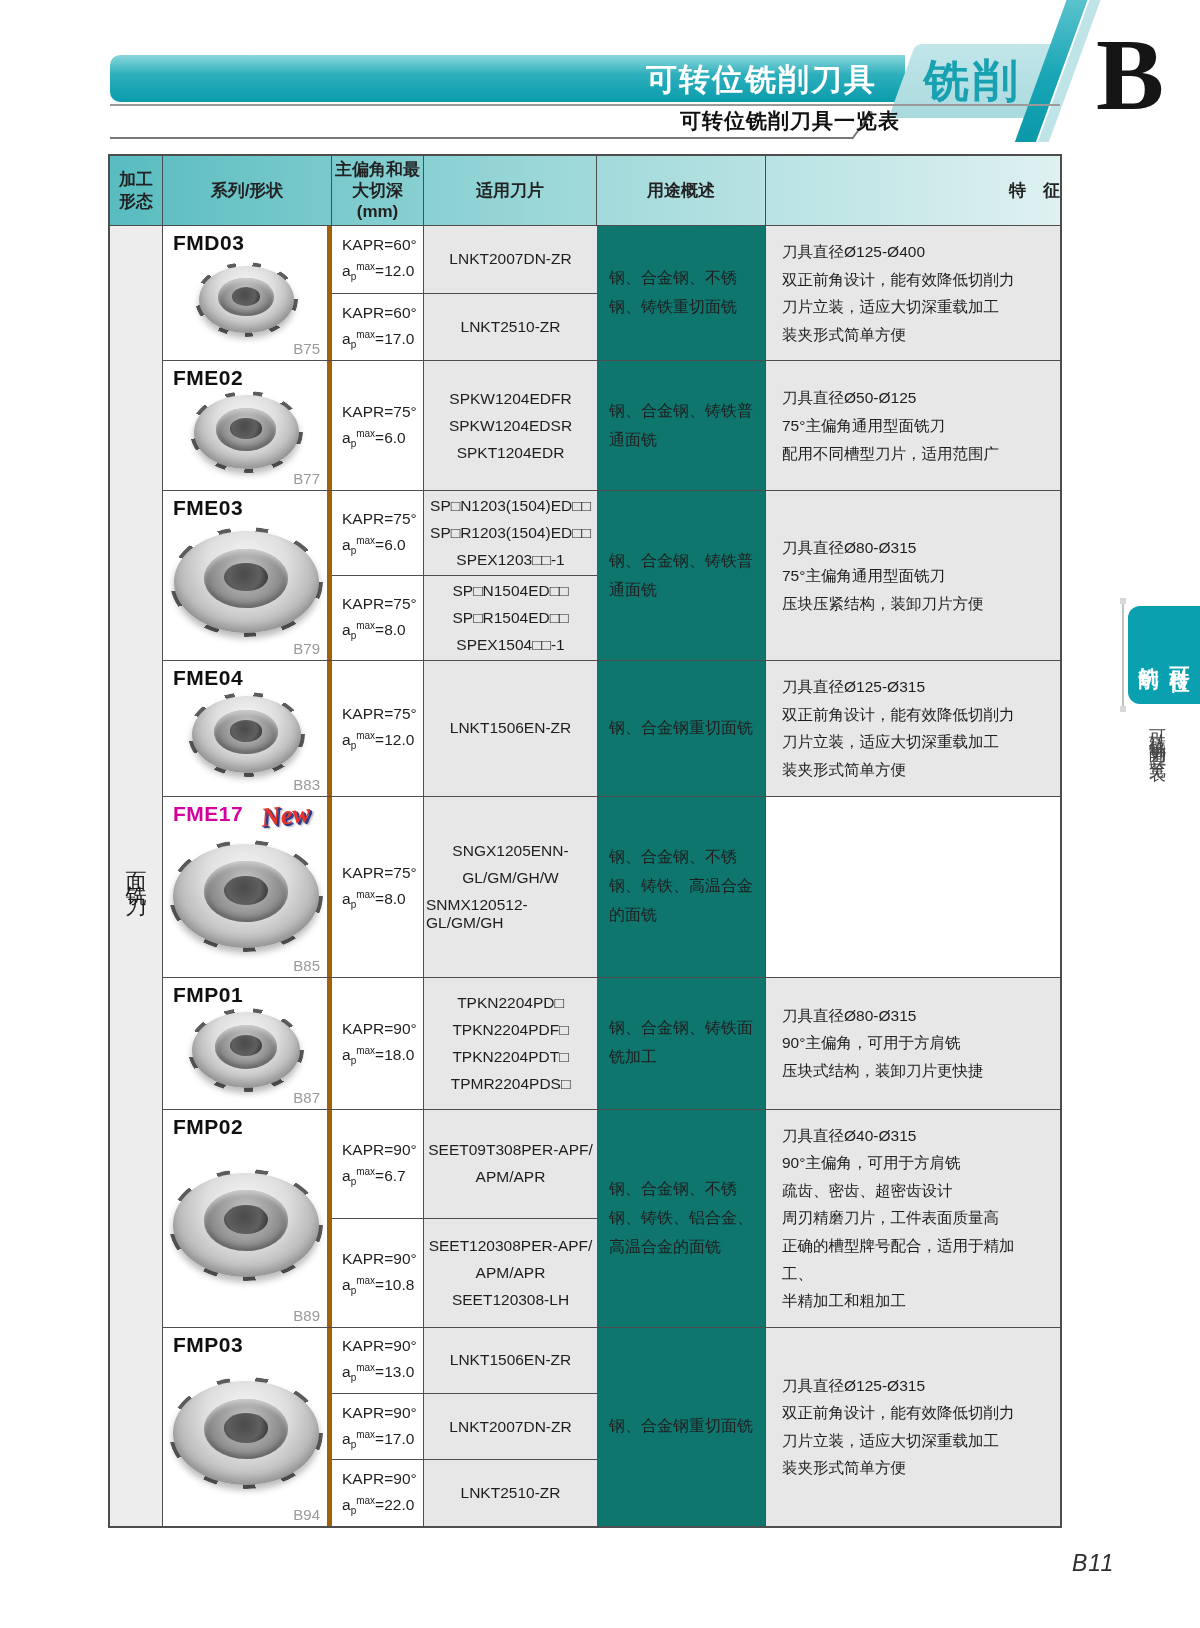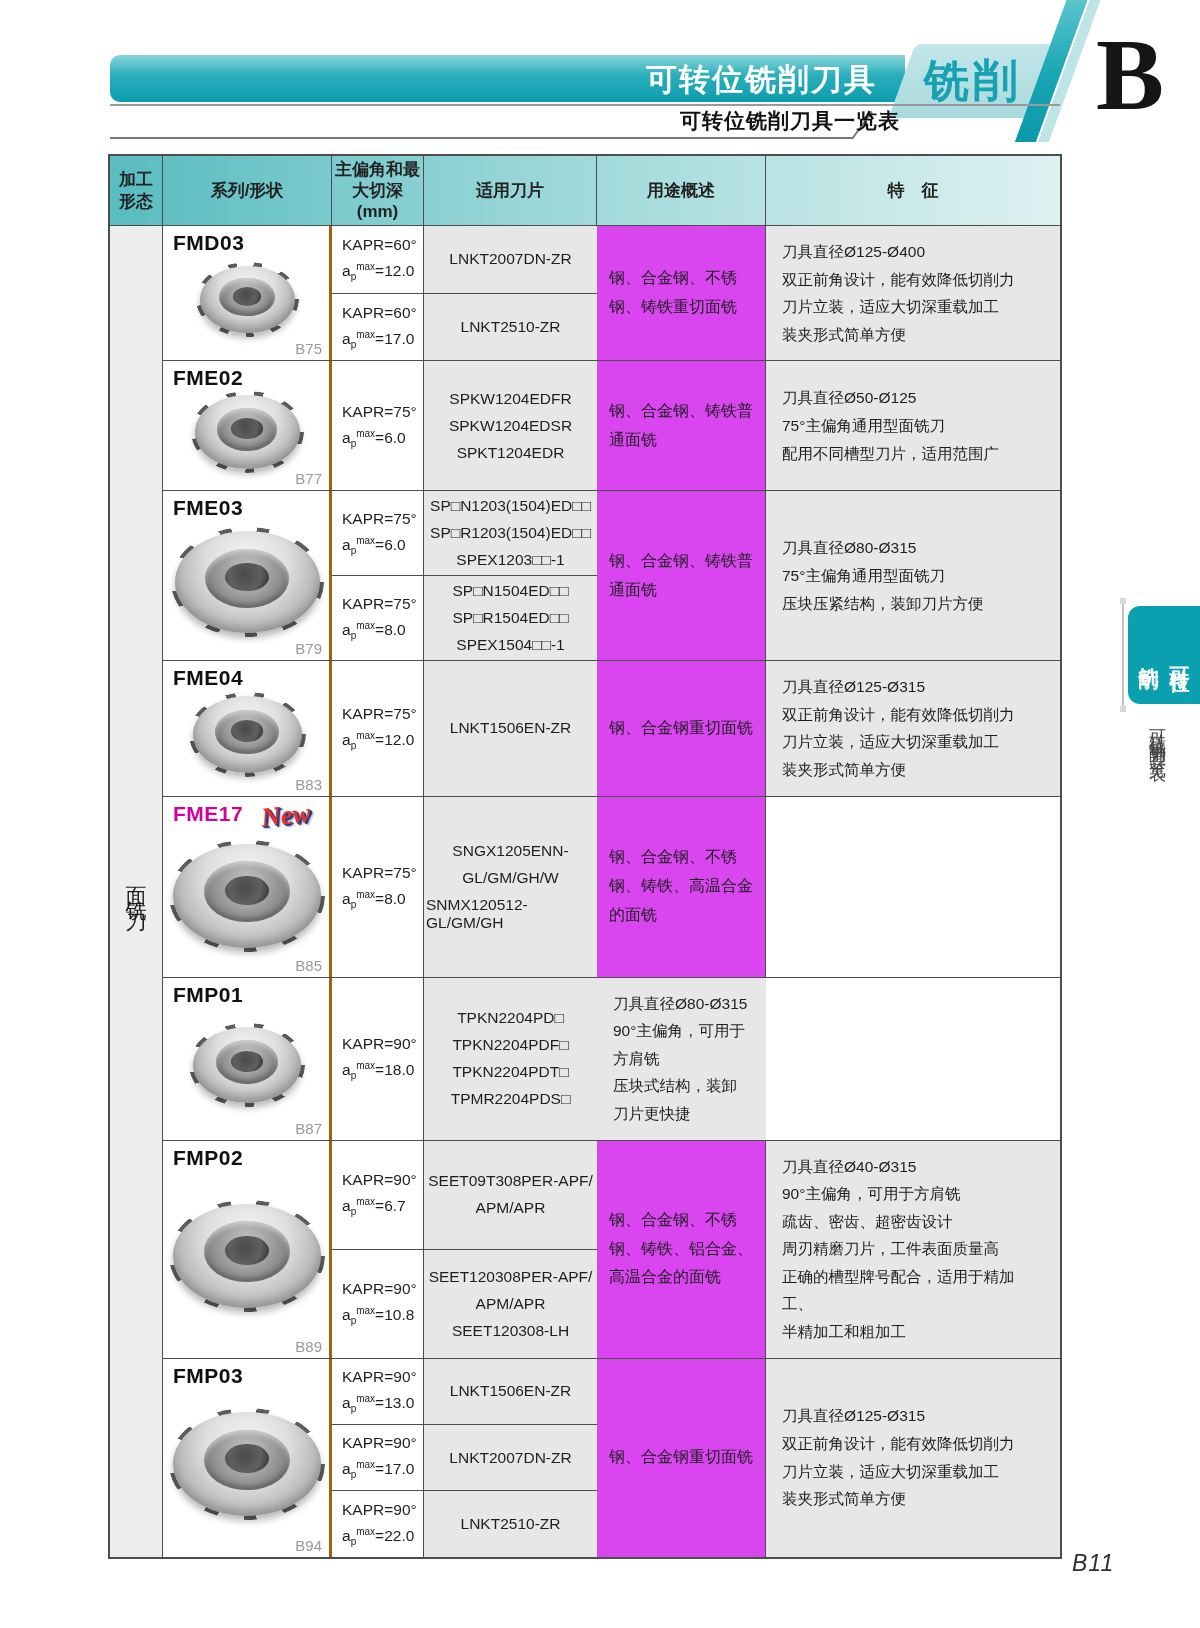--- a/index.html
+++ b/index.html
@@ -45,30 +45,30 @@
 
   
   .cat-table{ position:absolute; left:108px; top:154px; width:954px; border:2px solid #4d4d4d; background:#fff; }
   .thead{
     display:grid; grid-template-columns:53px 169px 92px 173px 169px 294px; height:70px;
     background:linear-gradient(90deg,#58bcc0 0%,#9ad7d8 45%,#dff1f1 100%);
     border-bottom:1px solid #4d4d4d;
   }
   .th{ border-right:1px solid #4d4d4d; display:flex; flex-direction:column; align-items:center; justify-content:center;
        font-size:17px; font-weight:bold; color:#222; line-height:1.25; text-align:center; }
-  .th:last-child{ border-right:none; }
+  .th:last-child{ border-right:none;align-items:flex-end; }
   .tbody{ display:flex; align-items:stretch; }
   .cat-cell{ width:53px; background:#ededed; border-right:1px solid #4d4d4d;
              display:flex; align-items:center; justify-content:center; }
   .cat-text{ writing-mode:vertical-rl; font-size:21px; color:#1c1c1c; letter-spacing:14px; font-weight:500; }
   .rows{ flex:1; display:flex; flex-direction:column; }
   .row{ display:grid; grid-template-columns:169px 265px 169px 294px; border-bottom:1px solid #4d4d4d; }
   .row:last-child{ border-bottom:none; }
 
-  .series-cell{ border-right:3px solid #a16207; background:#fff; position:relative;
+  .series-cell{ border-right:5px solid #a16207; background:#fff; position:relative;
                 display:flex; flex-direction:column; padding:5px 8px 16px 10px; }
   .series-head{ display:flex; align-items:flex-start; gap:18px; }
   .series-name{ font-size:21px; font-weight:bold; color:#101010; letter-spacing:0.5px; }
   .series-name.magenta{ color:#d4009d; }
   .new-logo{ font-family:"Liberation Serif","DejaVu Serif",serif; font-style:italic; font-weight:bold;
              font-size:27px; color:#e8332a; transform:rotate(-6deg); display:inline-block; margin-top:-2px;
              text-shadow:1px 1px 0 #2c3a8c, 2px 2px 0 #2c3a8c, 3px 3px 2px rgba(0,0,0,.35); }
   .cutter-wrap{ flex:1; display:flex; align-items:center; justify-content:center; }
   .cutter{ position:relative; }
   .cutter .teeth{ position:absolute; inset:-4px; border-radius:50%;
@@ -87,21 +87,21 @@
 
   .specs-cell{ border-right:1px solid #4d4d4d; display:flex; flex-direction:column; }
   .spec-row{ flex:1; display:grid; grid-template-columns:92px 173px; }
   .spec-row + .spec-row{ border-top:1px solid #4d4d4d; }
   .kapr{ border-right:1px solid #4d4d4d; background:#fff; display:flex; flex-direction:column;
          justify-content:center; padding-left:10px; gap:7px; font-size:15.5px; color:#1e1e1e; }
   .kapr sub{ font-size:10px; } .kapr sup{ font-size:10px; }
   .inserts{ background:#e7e7e7; display:flex; flex-direction:column; justify-content:center;
             align-items:center; gap:9px; font-size:15.5px; color:#1e1e1e; padding:6px 2px; }
 
-  .usage-cell{ border-right:1px solid #4d4d4d; background:#d946ef; display:flex; align-items:center;
+  .usage-cell{ border-right:1px solid #4d4d4d; background:#0f766e; display:flex; align-items:center;
                padding:10px 12px; font-size:16px; line-height:1.8; color:#1e1e1e; }
   .features-cell{ background:#e7e7e7; display:flex; flex-direction:column; justify-content:center;
                   padding:12px 16px; font-size:15.5px; line-height:1.78; color:#1e1e1e; }
 
   
   .side-line{ position:absolute; left:1122px; top:601px; width:2px; height:108px; background:#c2c2c2; }
   .side-line:before,.side-line:after{ content:""; position:absolute; left:-2px; width:6px; height:6px; background:#d8d8d8; }
   .side-line:before{ top:-3px; } .side-line:after{ bottom:-3px; }
   .side-tab{ position:absolute; left:1128px; top:606px; width:72px; height:98px; background:#0ba0b0;
              border-radius:12px 0 0 12px; display:flex; align-items:center; justify-content:center; }
@@ -380,20 +380,23 @@
                 <div>a<sub>p</sub><sup>max</sup>=18.0</div>
               </div>
               <div class="inserts">
                 <div>TPKN2204PD□</div>
                 <div>TPKN2204PDF□</div>
                 <div>TPKN2204PDT□</div>
                 <div>TPMR2204PDS□</div>
               </div>
             </div>
           </div>
+          <div class="usage-cell">
+            <div>钢、合金钢、铸铁面铣加工</div>
+          </div>
           <div class="features-cell">
             <div>刀具直径Ø80-Ø315</div>
             <div>90°主偏角，可用于方肩铣</div>
             <div>压块式结构，装卸刀片更快捷</div>
           </div>
         </div>
         <div class="row" style="min-height: 208px;">
           <div class="series-cell">
             <div class="series-head">
               <div class="series-name">FMP02</div>

